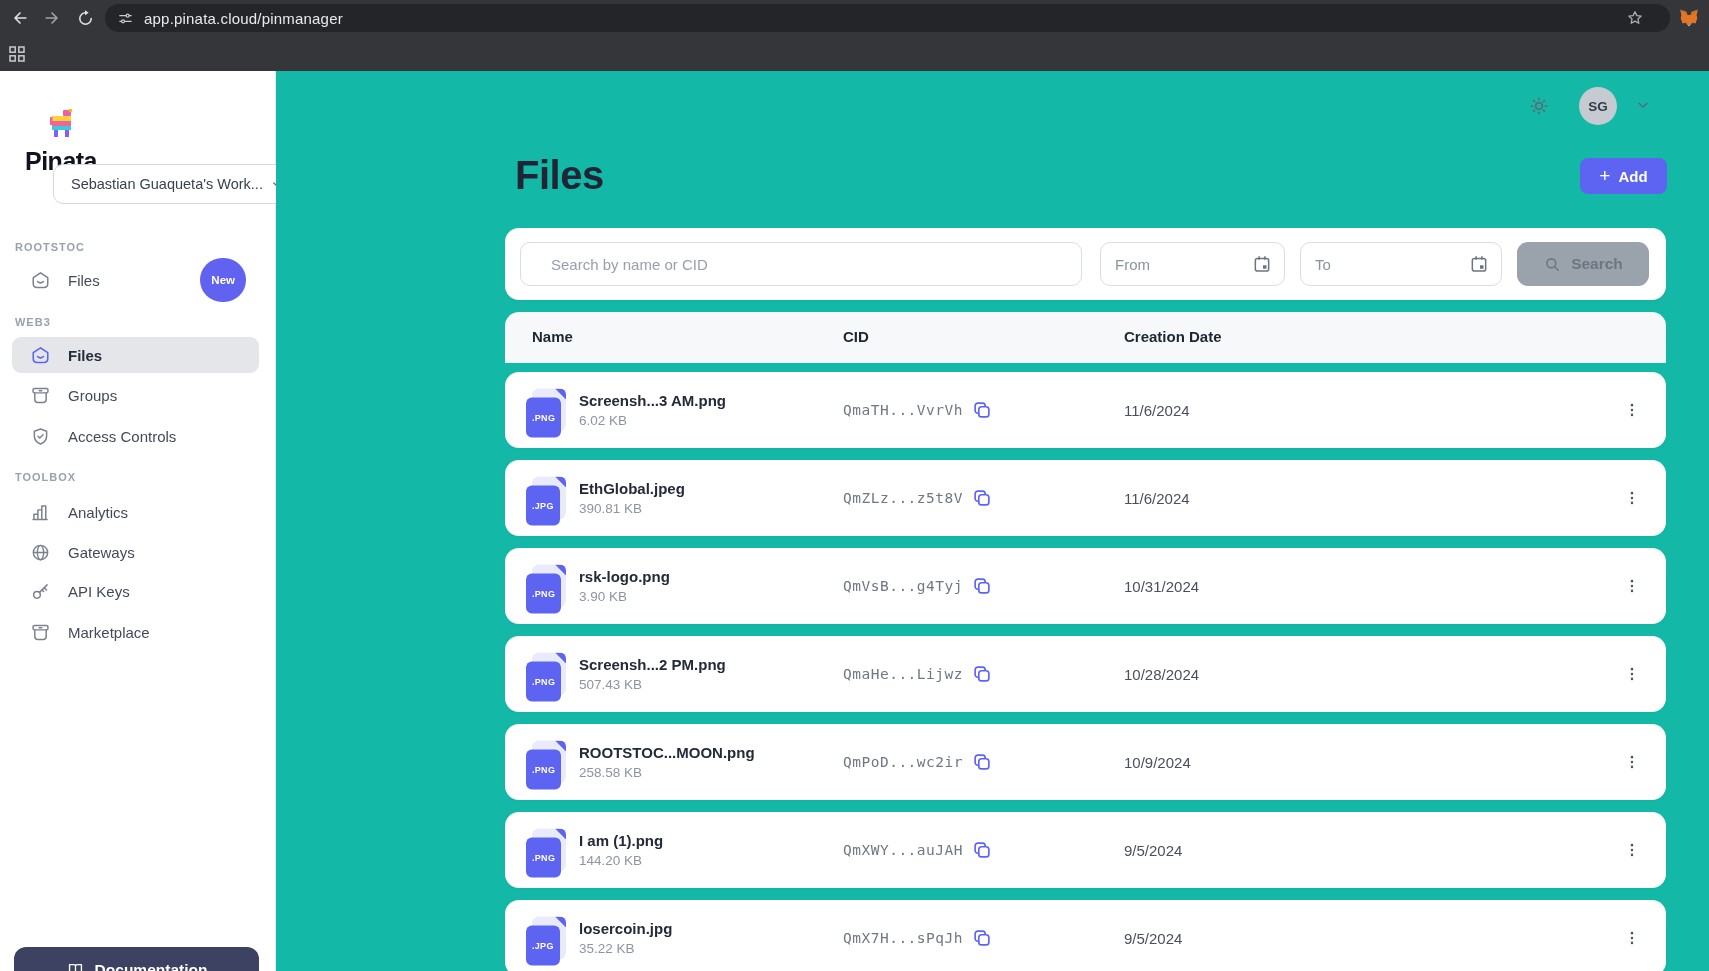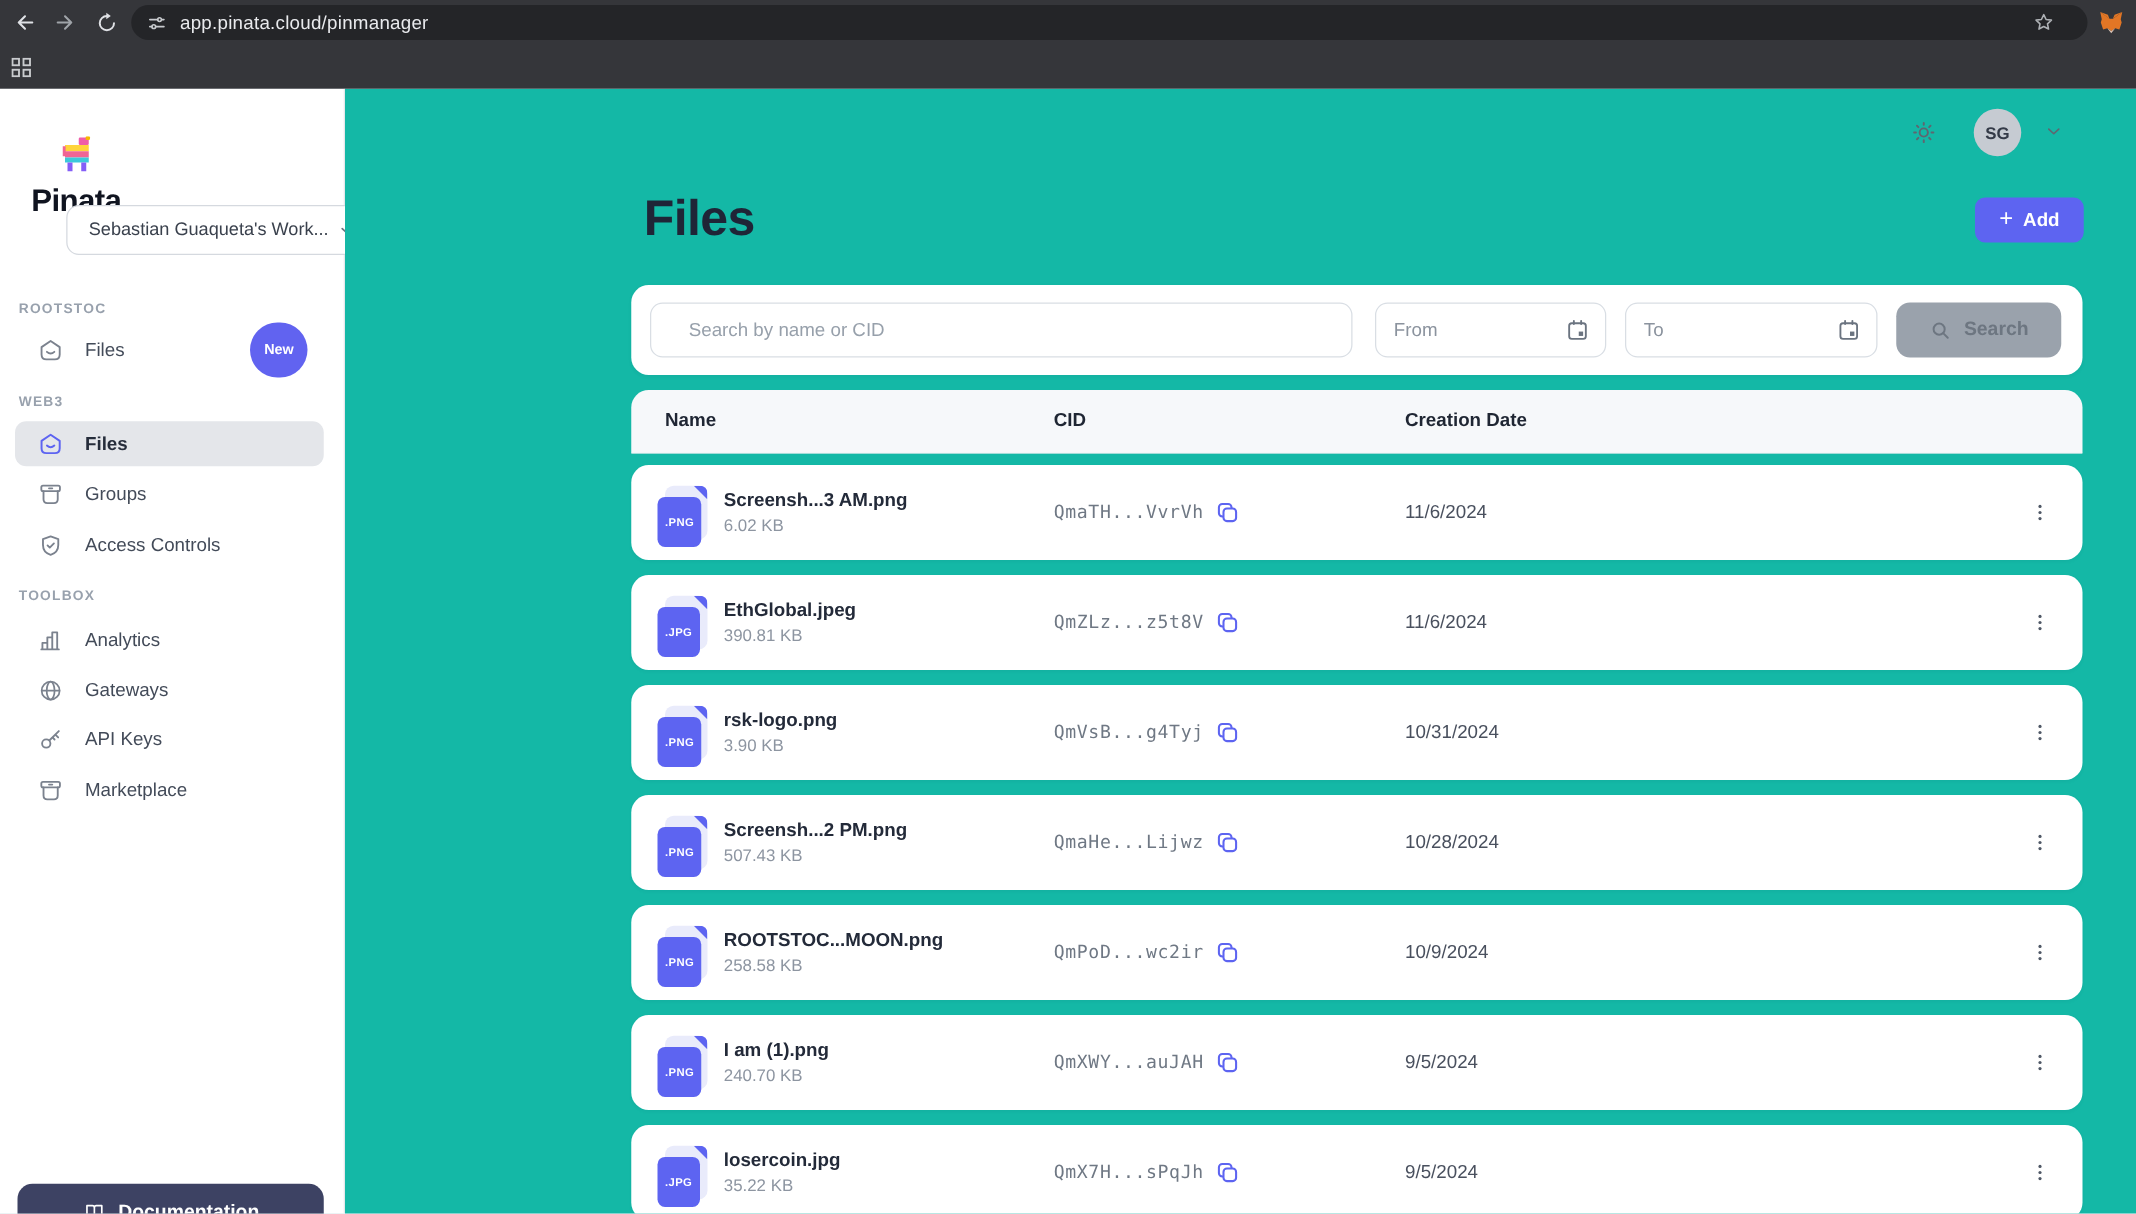--- a/index.html
+++ b/index.html
@@ -453,21 +453,21 @@
 
   <div class="row">
     <div class="file-icon png">
       <span class="fold"></span>
       <span class="glyph-checker"></span>
 
       <span class="ext-badge">.PNG</span>
     </div>
     <div class="cell-name">
       <div class="fname">I am (1).png</div>
-      <div class="fsize">240.70 KB</div>
+      <div class="fsize">144.20 KB</div>
     </div>
     <div class="cell-cid">QmXWY...auJAH</div>
     <button class="copy-btn">
       <svg width="22" height="22" viewBox="0 0 24 24" fill="none" stroke="currentColor" stroke-width="1.8" stroke-linejoin="round">
               <rect x="4.5" y="4.5" width="11" height="11" rx="3"></rect>
               <rect x="8.5" y="8.5" width="11" height="11" rx="3" fill="#ffffff"></rect>
             </svg>
     </button>
     <div class="cell-date">9/5/2024</div>
     <button class="dots-btn">

